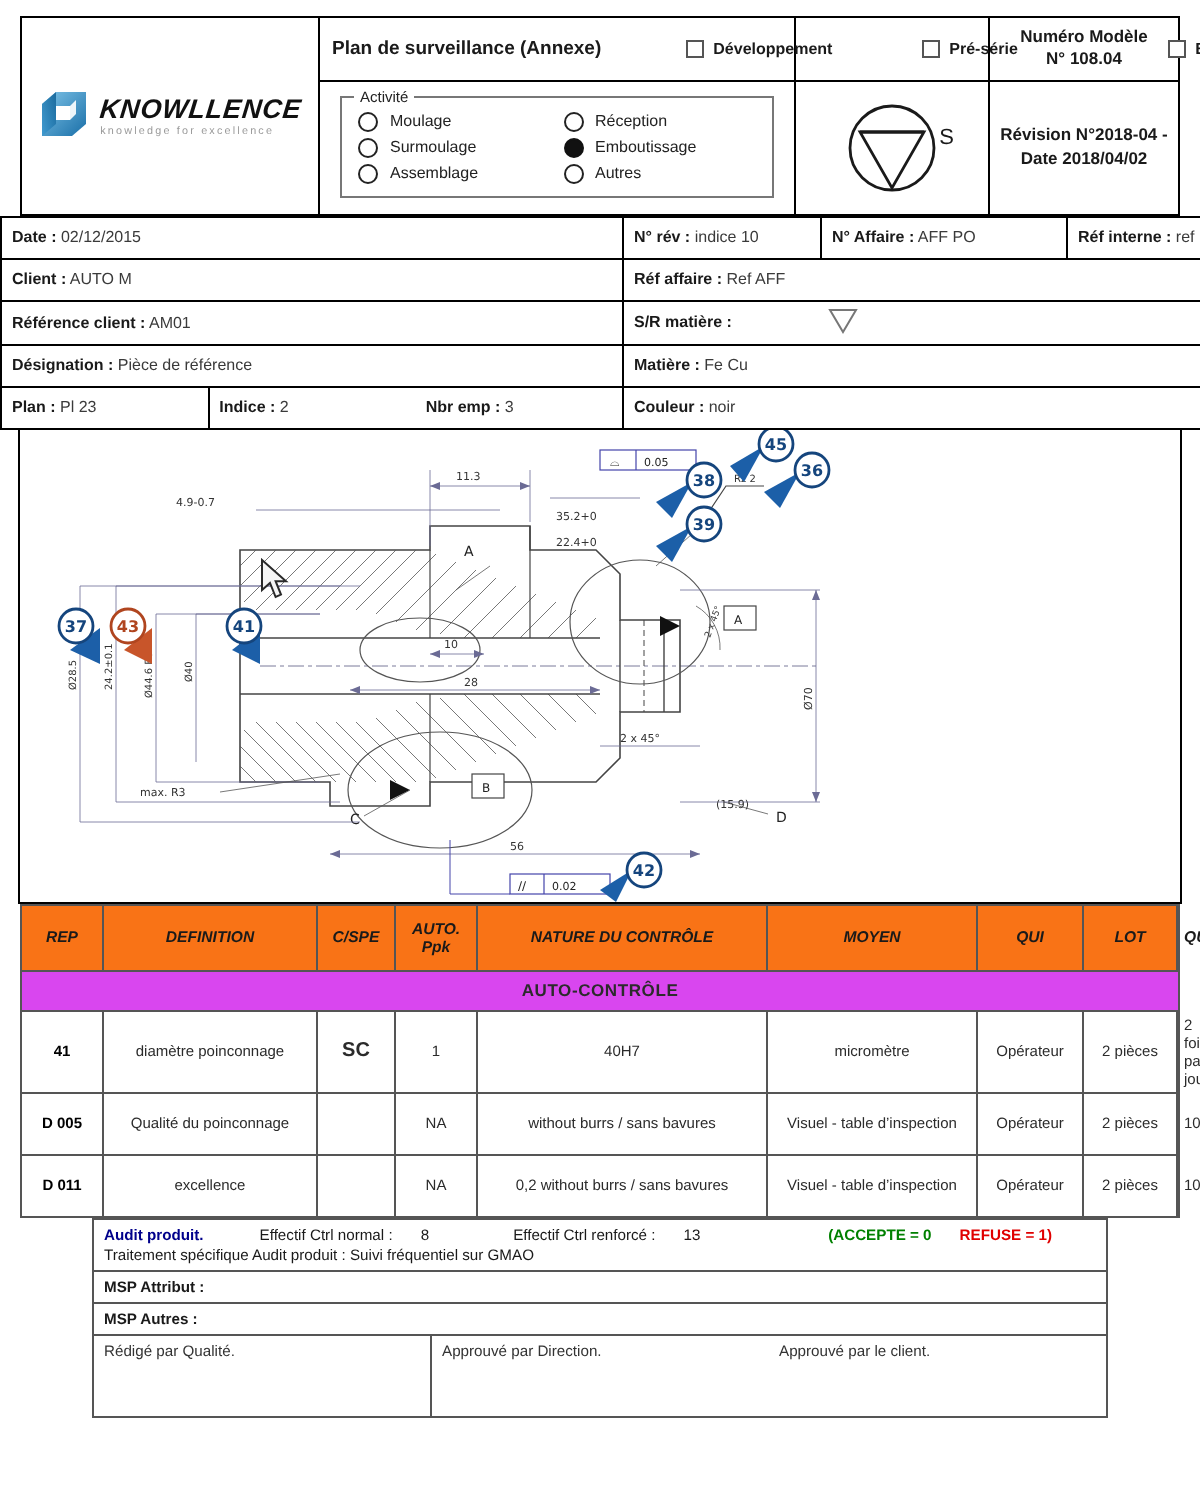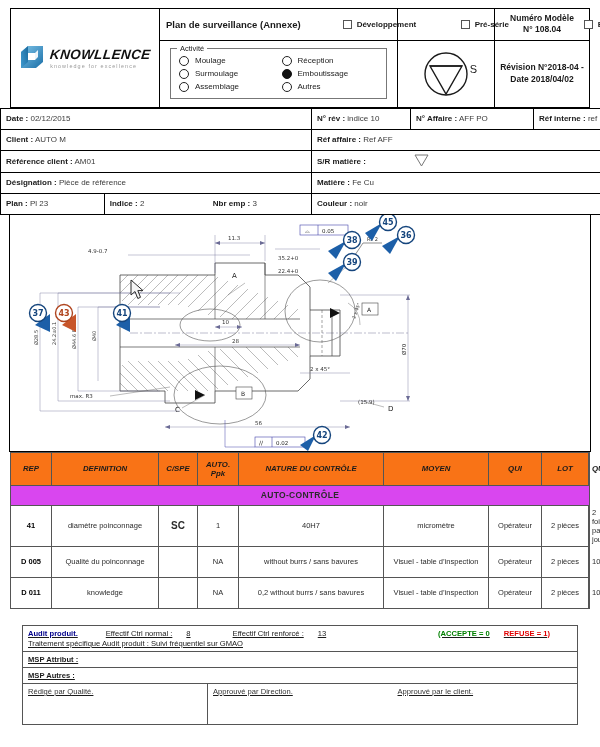--- a/index.html
+++ b/index.html
@@ -64,21 +64,21 @@
   
   .ctl{width:580px;margin:0 auto;border-collapse:collapse;table-layout:fixed;}
   .ctl td,.ctl th{border:1px solid #555;padding:2px 3px;font-size:7.5px;text-align:center;vertical-align:middle;}
   .ctl .banner{background:#d946ef;font-weight:bold;font-size:8.5px;letter-spacing:.3px;height:15px;}
   .ctl thead th{background:#f97316;font-weight:bold;font-style:italic;font-size:7.8px;height:28px;}
   .ctl tbody td{height:26px;color:#2b2b2b;}
   .ctl .rep{font-weight:bold;color:#000;}
   .ctl .sc{font-weight:bold;font-size:10px;}
 
   
-  .foot{width:556px;margin:16px auto;border-collapse:collapse;table-layout:fixed;text-decoration:underline;}
+  .foot{width:508px;margin:0 auto;border-collapse:collapse;table-layout:fixed;}
   .foot td{border:1px solid #555;padding:3px 5px;font-size:7.6px;vertical-align:middle;}
   .audit-row{display:flex;align-items:center;white-space:nowrap;}
   .audit-lbl{font-weight:bold;color:#00008B;}
   .accept{color:#008000;font-weight:bold;}
   .refuse{color:#e00000;font-weight:bold;}
   .msp{font-weight:bold;font-size:8px;}
   .sign td{height:34px;vertical-align:top;color:#333;}
 </style>
 </head>
 <body>
@@ -533,21 +533,21 @@
         <td class="sc"></td>
         <td>NA</td>
         <td>without burrs / sans bavures</td>
         <td>Visuel - table d’inspection</td>
         <td>Opérateur</td>
         <td>2 pièces</td>
         <td>100%</td>
       </tr>
       <tr>
         <td class="rep">D 011</td>
-        <td>knowledge</td>
+        <td>excellence</td>
         <td class="sc"></td>
         <td>NA</td>
         <td>0,2 without burrs / sans bavures</td>
         <td>Visuel - table d’inspection</td>
         <td>Opérateur</td>
         <td>2 pièces</td>
         <td>100%</td>
       </tr>
     </tbody>
   </table>

